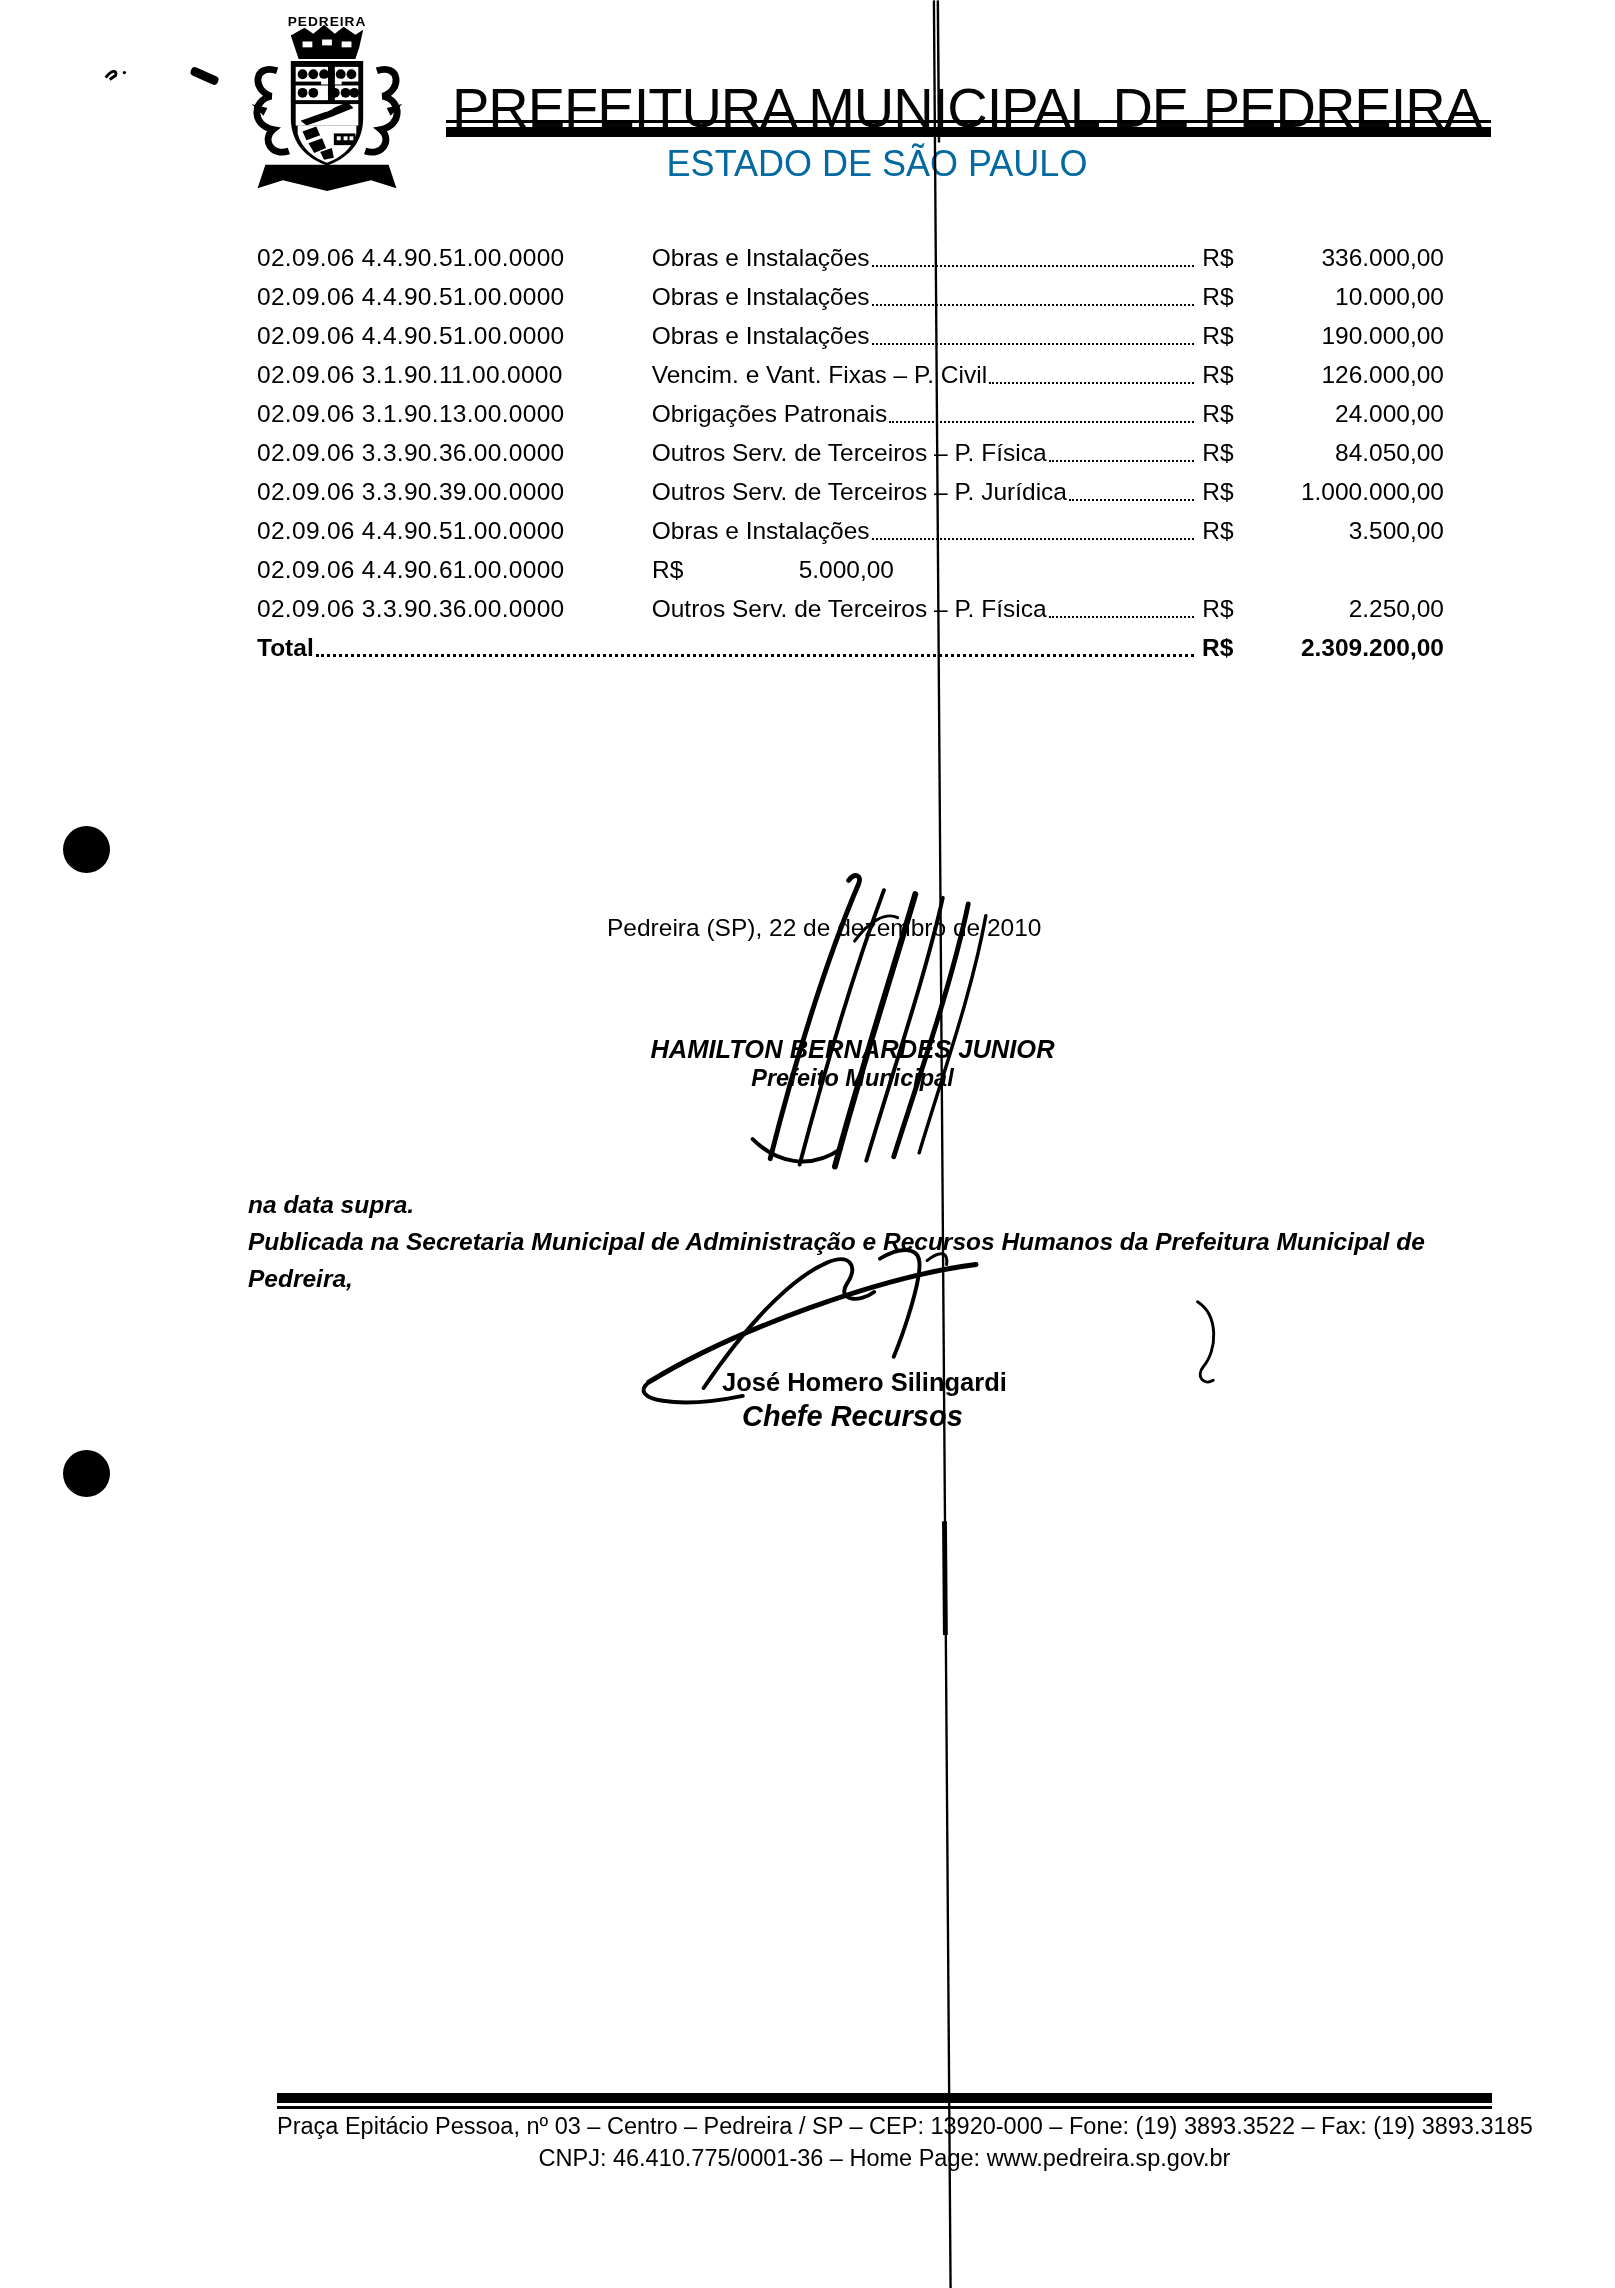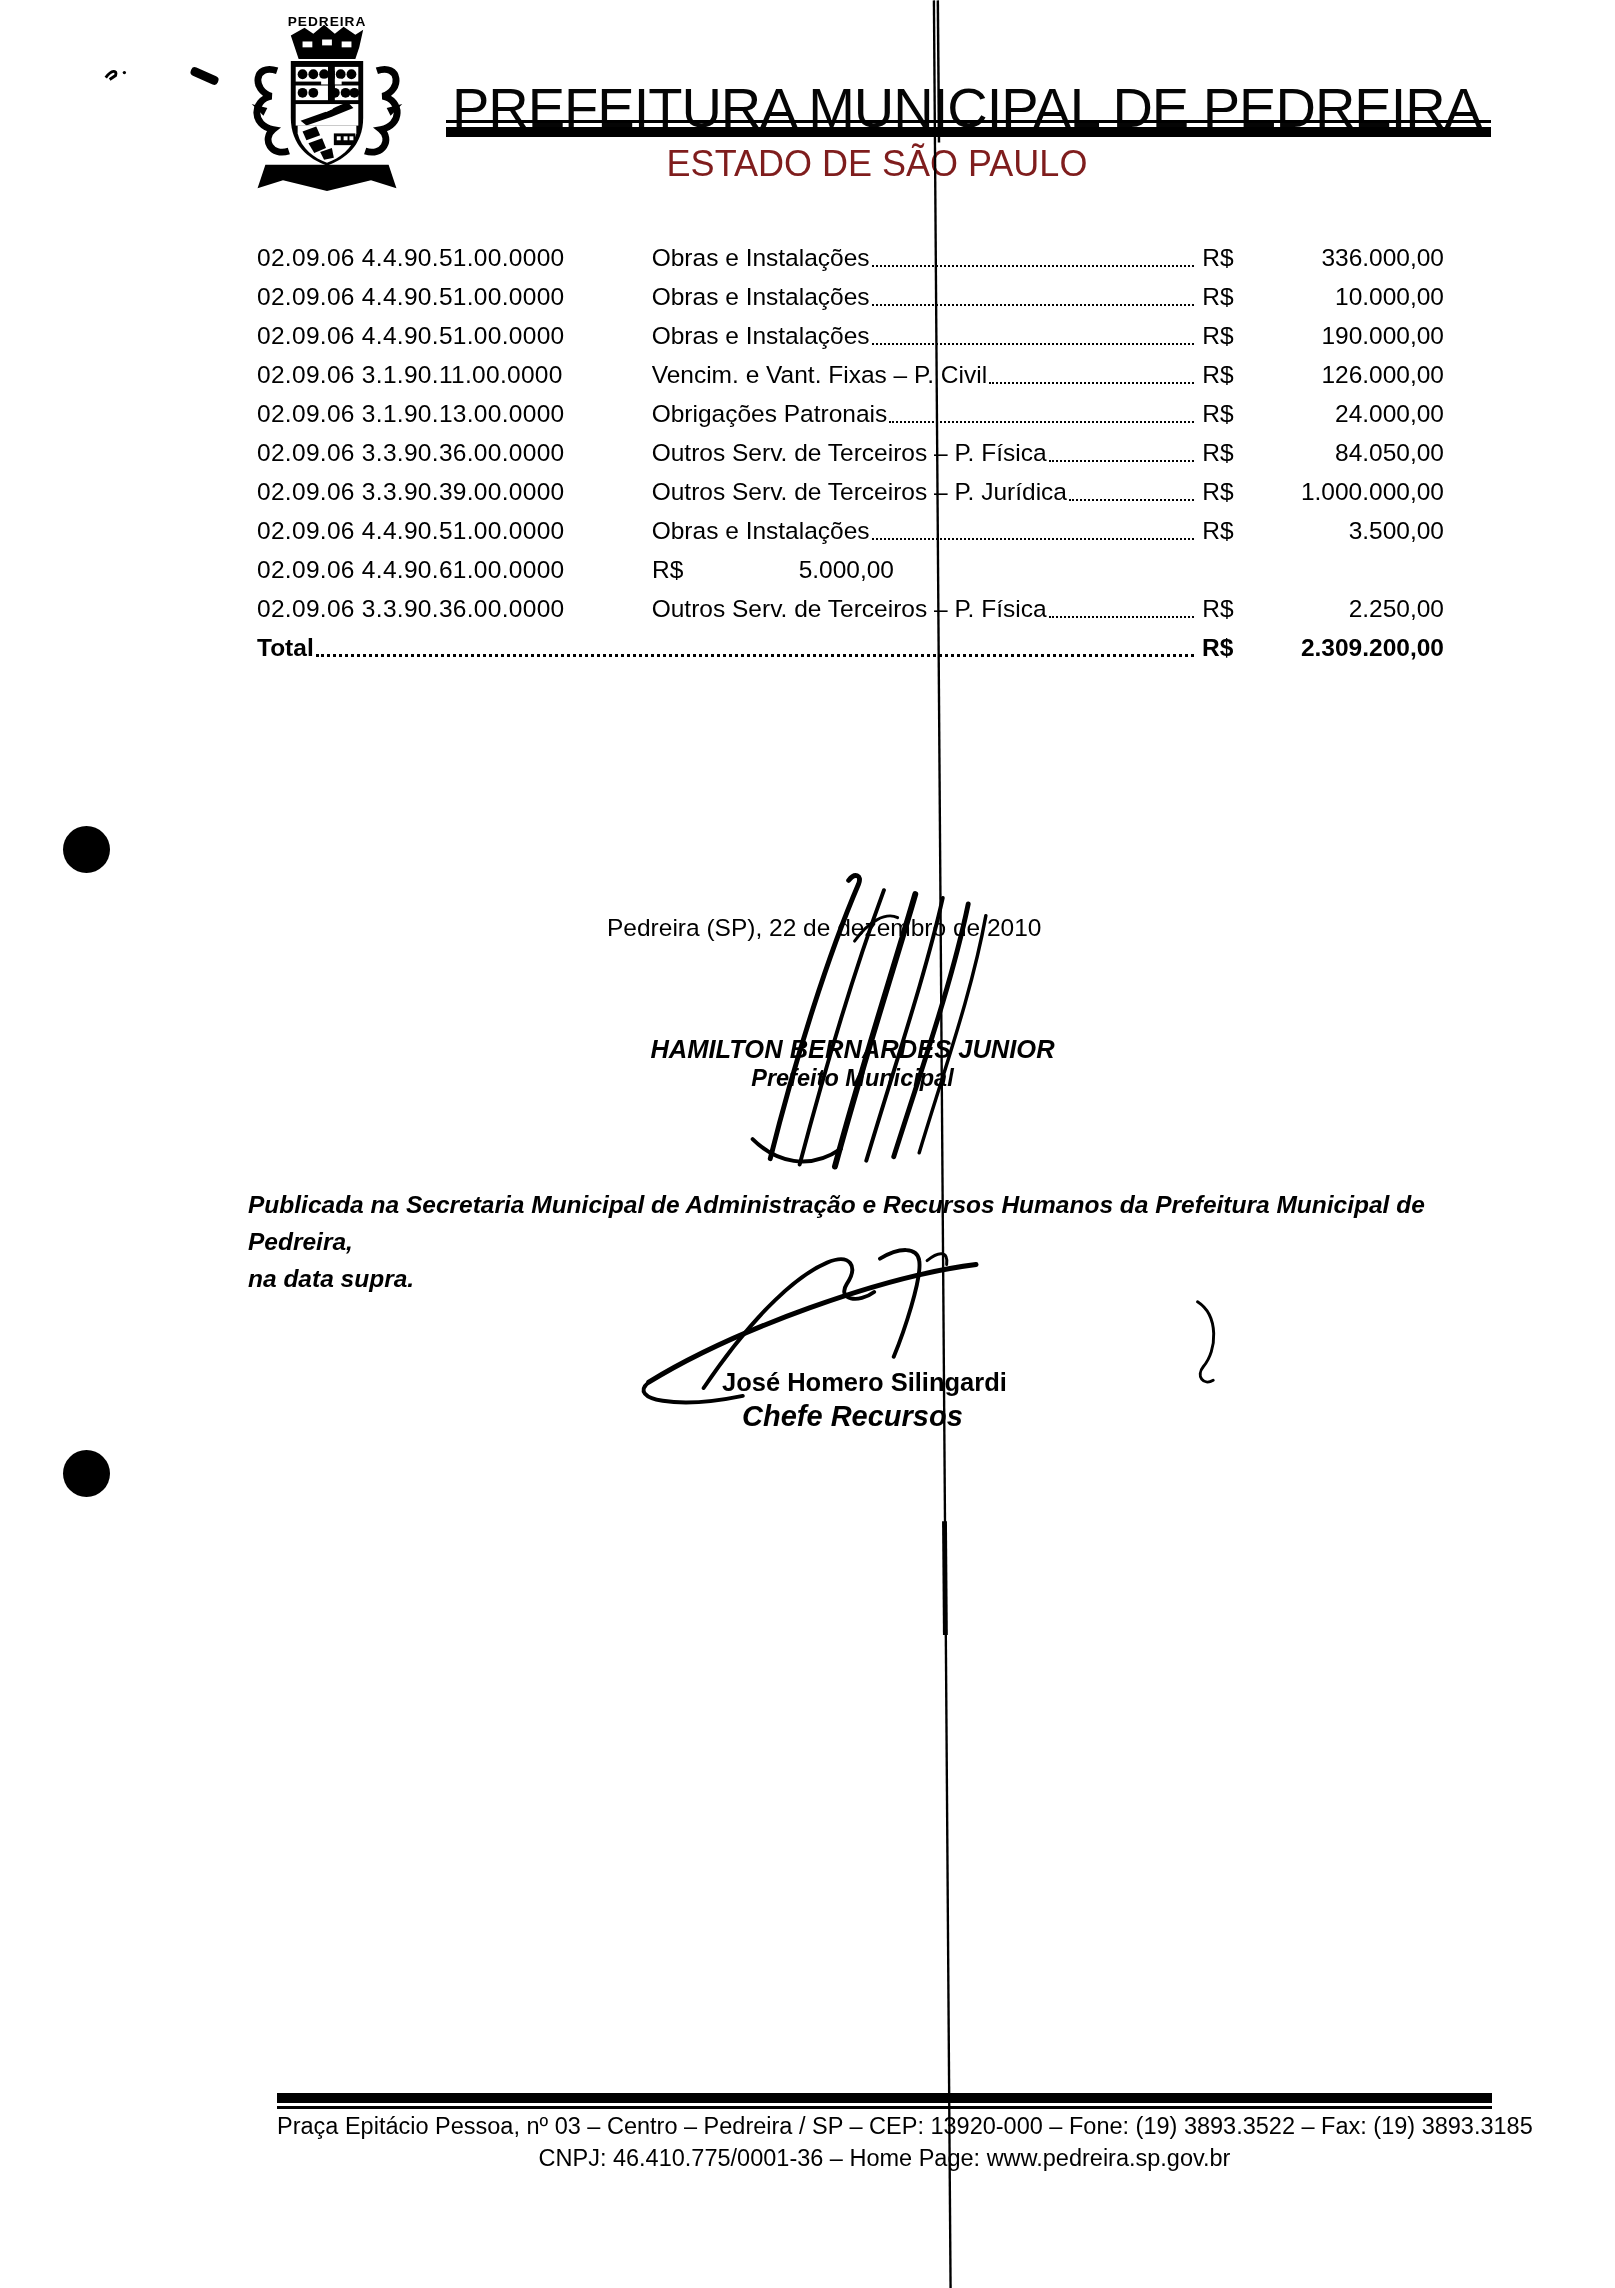--- a/index.html
+++ b/index.html
@@ -20,21 +20,21 @@
     white-space:nowrap;text-align:center;
     color:#050505;
     margin-top:48px;
   }
   .rule-wrap{left:446px;top:120px;width:1045px;height:19.6px;}
   .rule-thin{position:absolute;left:0;top:0;width:100%;height:2.9px;background:#000;}
   .rule-thick{position:absolute;left:0;top:6.9px;width:100%;height:9.8px;background:#000;}
   .state-title{
     left:588px;top:143px;width:578px;
     font-size:36px;text-align:center;white-space:nowrap;
-    color:#7f1d1d;
+    color:#0369a1;
   }
   
   .btable{left:257px;top:238px;width:1187px;font-size:24.5px;}
   .t-row{display:flex;height:39px;align-items:center;}
   .t-code{width:395px;white-space:nowrap;letter-spacing:0.3px;}
   .t-desc{width:551px;display:flex;align-items:center;overflow:hidden;}
   .t-desc-text{white-space:nowrap;}
   .leader{flex:1 0 11.8px;height:0;border-bottom:2.9px dotted #000;align-self:center;margin-top:16.7px;margin-right:7.8px;margin-left:2px;}
   .t-cur{width:69px;white-space:nowrap;}
   .t-val{width:173px;text-align:right;white-space:nowrap;}
@@ -219,22 +219,22 @@
     </div>
   </div>
 
 
   <div class="abs date-line">Pedreira (SP), 22 de dezembro de 2010</div>
 
   <div class="abs mayor-name">HAMILTON BERNARDES JUNIOR</div>
   <div class="abs mayor-title">Prefeito Municipal</div>
 
   <div class="abs pub-note">
+    <div>na data supra.</div>
     <div>Publicada na Secretaria Municipal de Administração e Recursos Humanos da Prefeitura Municipal de Pedreira,</div>
-    <div>na data supra.</div>
   </div>
 
   <div class="abs chief-name">José Homero Silingardi</div>
   <div class="abs chief-title">Chefe Recursos</div>
 
   <div class="abs f-rule">
     <div class="bar"></div>
       <div class="thin"></div>
   </div>
   <div class="abs f-line1">Praça Epitácio Pessoa, nº 03 – Centro – Pedreira / SP – CEP: 13920-000 – Fone: (19) 3893.3522 – Fax: (19) 3893.3185</div>

